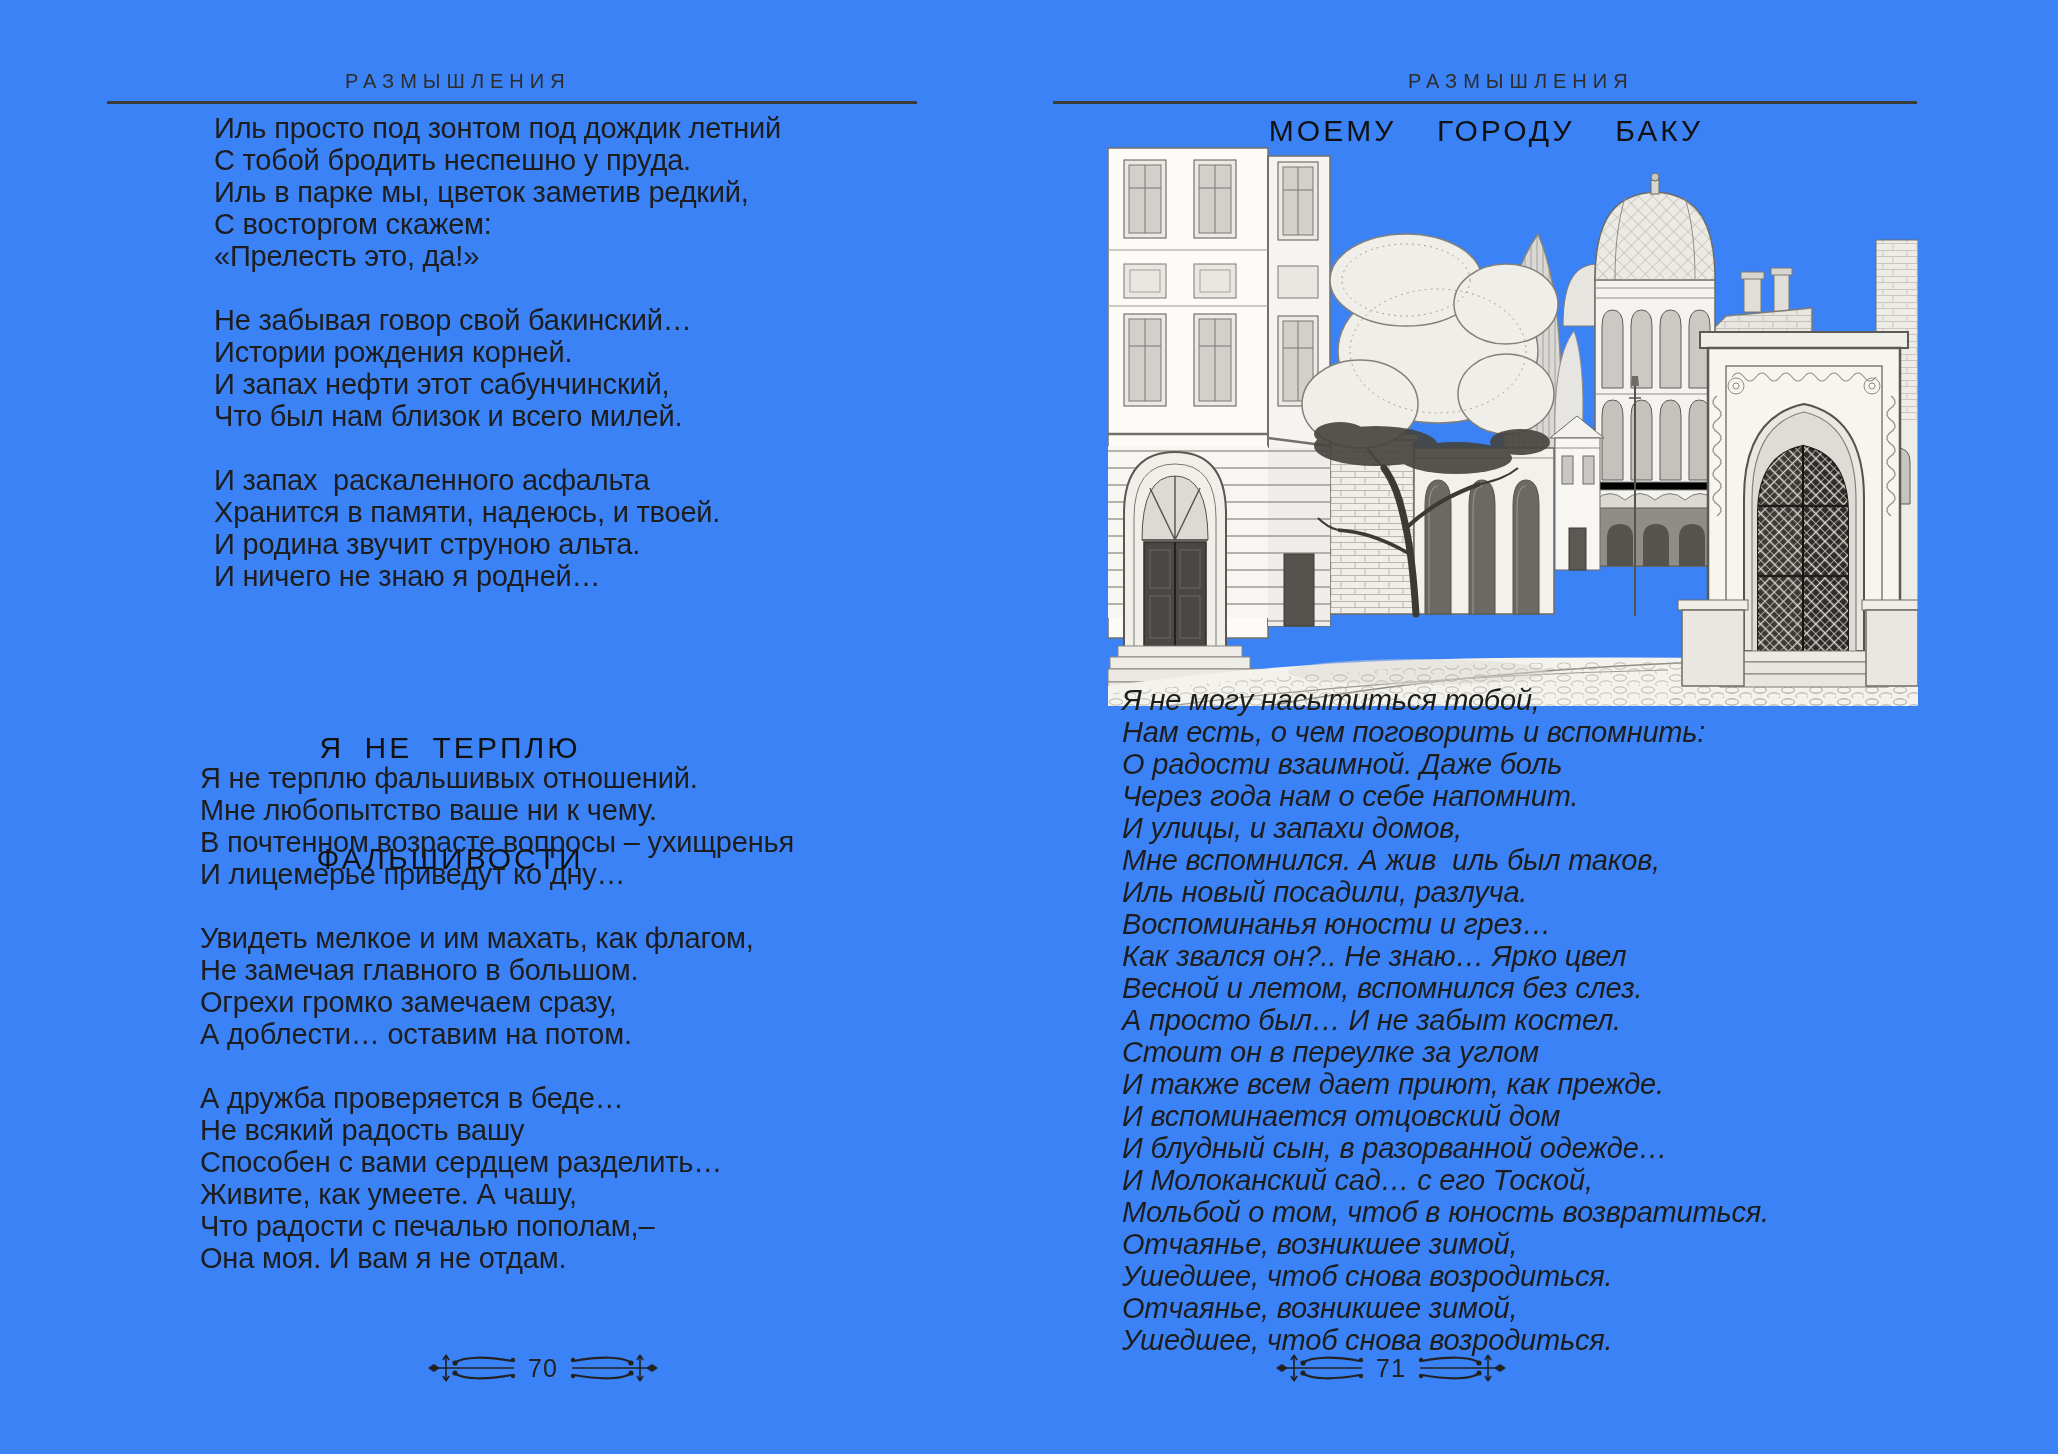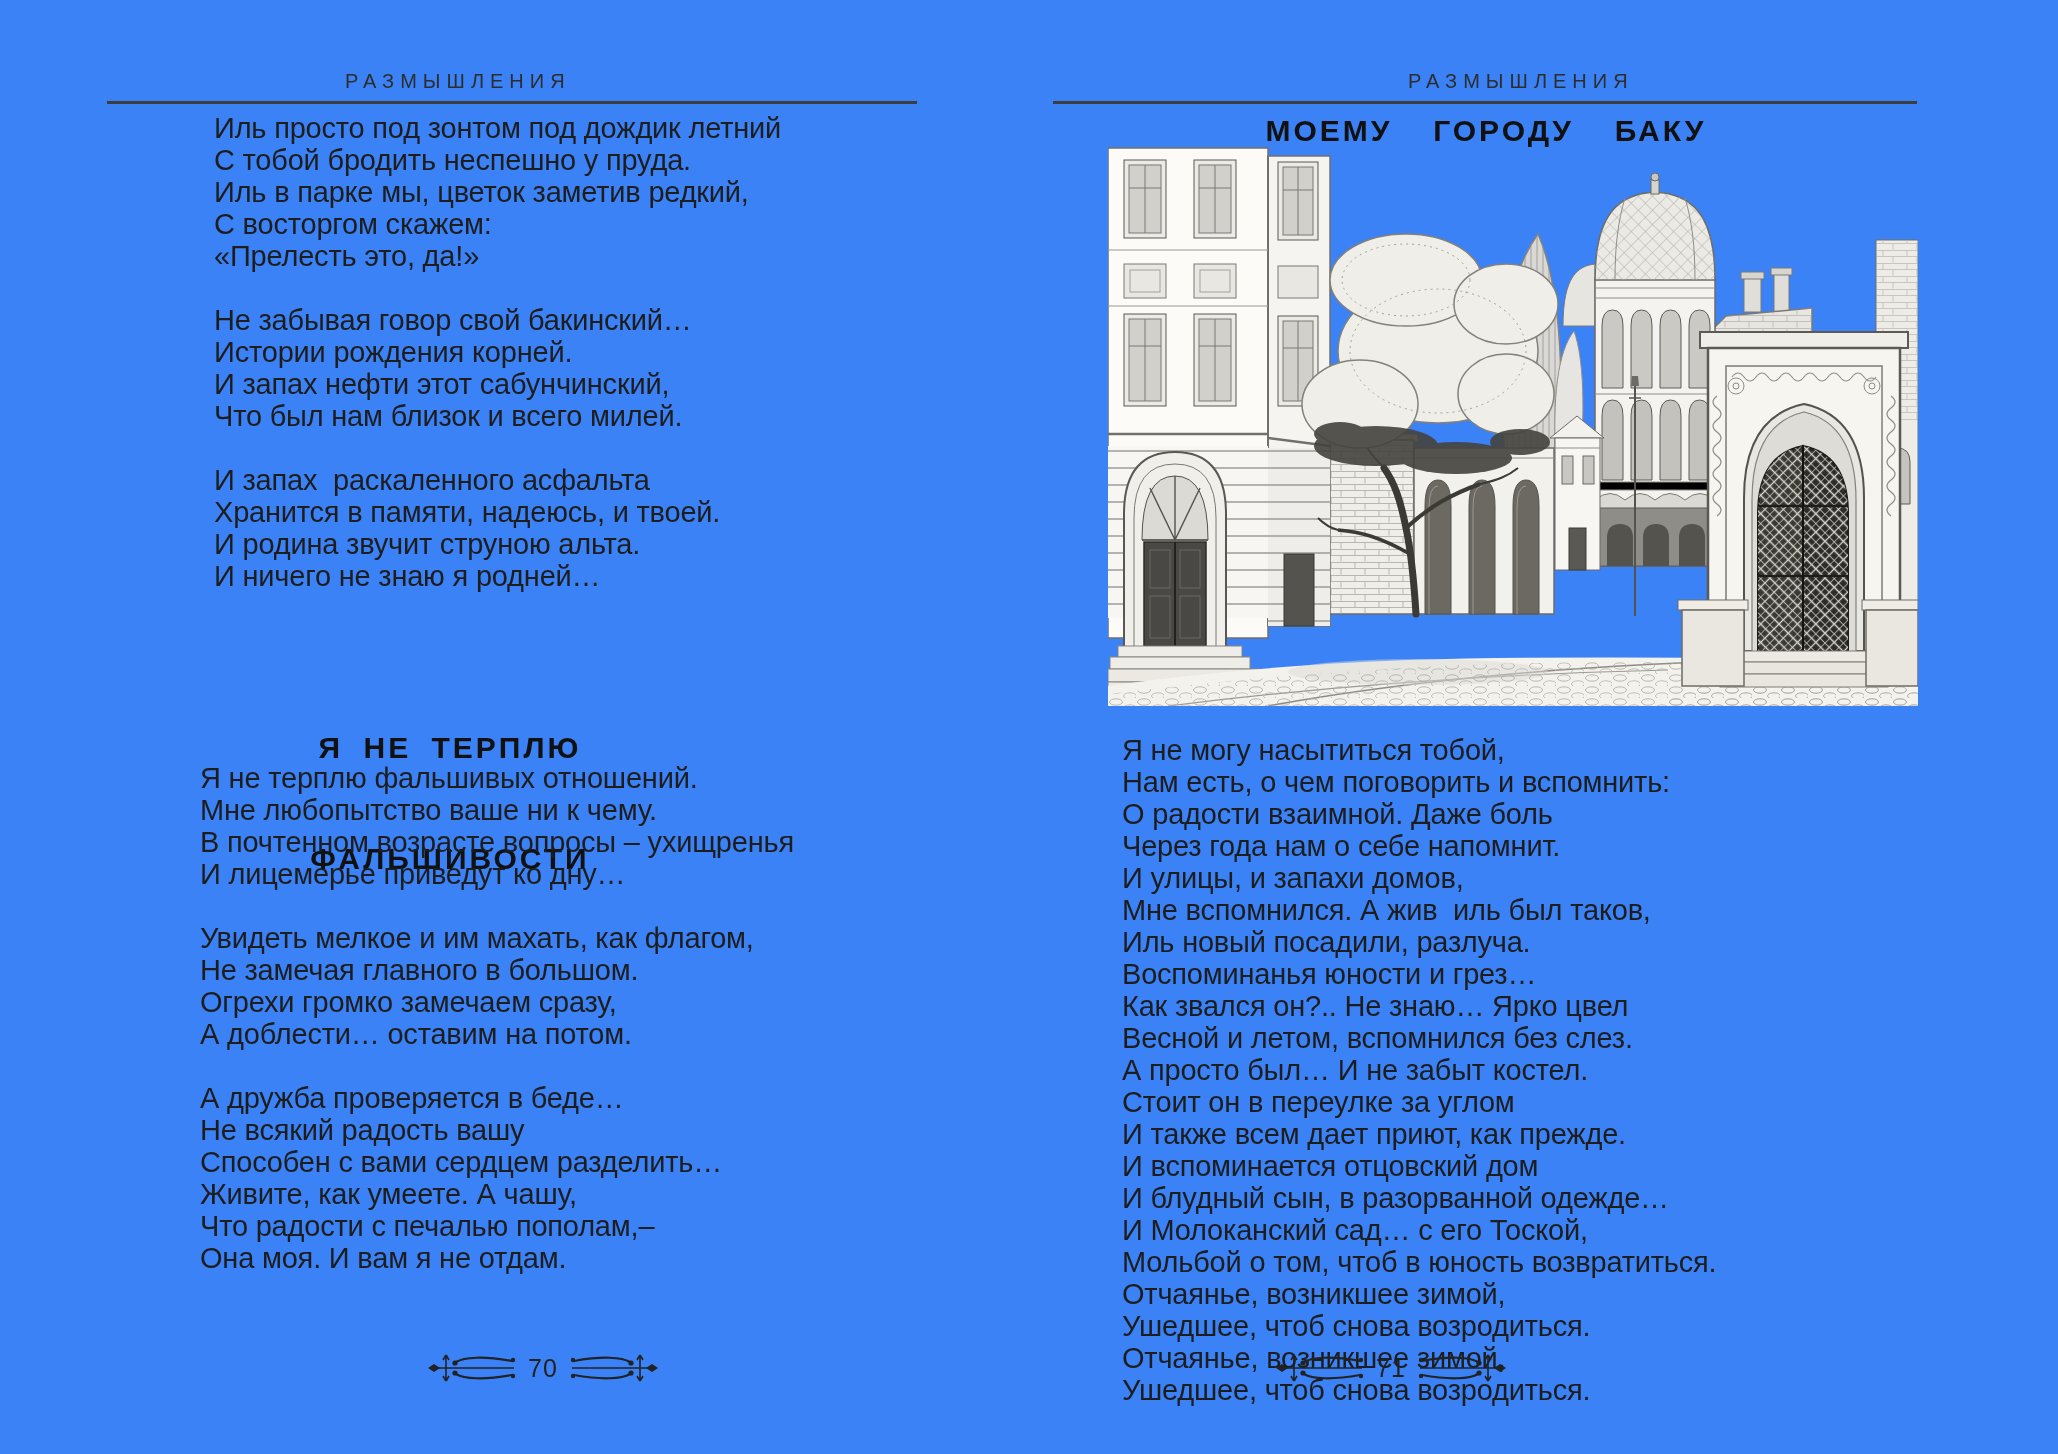--- a/index.html
+++ b/index.html
@@ -26,21 +26,21 @@
   .poem{
     position:absolute;
     font-size:29px;
     line-height:32px;
     letter-spacing:-0.2px;
     color:#1d1d1d;
   }
   .pline{min-height:32px;height:32px;white-space:pre;}
   .poem-title{
     position:absolute;
-    font-weight:700;
+    font-weight:400;
     font-size:30px;
     line-height:37px;
     letter-spacing:3px;
     word-spacing:9px;
     color:#111;
     text-align:center;
     white-space:pre;
   }
   .folio{
     position:absolute;
@@ -346,21 +346,21 @@
         <rect x="622" y="516" width="148" height="12" fill="#e9e6df" stroke="#7e7c76"></rect>
         <rect x="612" y="528" width="168" height="13" fill="#e9e6df" stroke="#7e7c76"></rect>
         <rect x="570" y="454" width="70" height="10" fill="#efede6" stroke="#6e6c66"></rect>
         <rect x="574" y="464" width="62" height="76" fill="#e9e7e0" stroke="#6e6c66" stroke-width="1.5"></rect>
         <rect x="754" y="454" width="56" height="10" fill="#efede6" stroke="#6e6c66"></rect>
         <rect x="758" y="464" width="52" height="76" fill="#e9e7e0" stroke="#6e6c66" stroke-width="1.5"></rect>
         <path d="M560 560 H810 V544 Q690 538 560 548 Z" fill="url(#cobble)" opacity=".7"></path>
       </g>
     </svg>
 
-    <div class="poem" style="left:1122px;top:734px;">
+    <div class="poem" style="left:1122px;top:684px;font-style:italic;">
         <div class="pline">Я не могу насытиться тобой,</div>
         <div class="pline">Нам есть, о чем поговорить и вспомнить:</div>
         <div class="pline">О радости взаимной. Даже боль</div>
         <div class="pline">Через года нам о себе напомнит.</div>
         <div class="pline">И улицы, и запахи домов,</div>
         <div class="pline">Мне вспомнился. А жив  иль был таков,</div>
         <div class="pline">Иль новый посадили, разлуча.</div>
         <div class="pline">Воспоминанья юности и грез…</div>
         <div class="pline">Как звался он?.. Не знаю… Ярко цвел</div>
         <div class="pline">Весной и летом, вспомнился без слез.</div>

